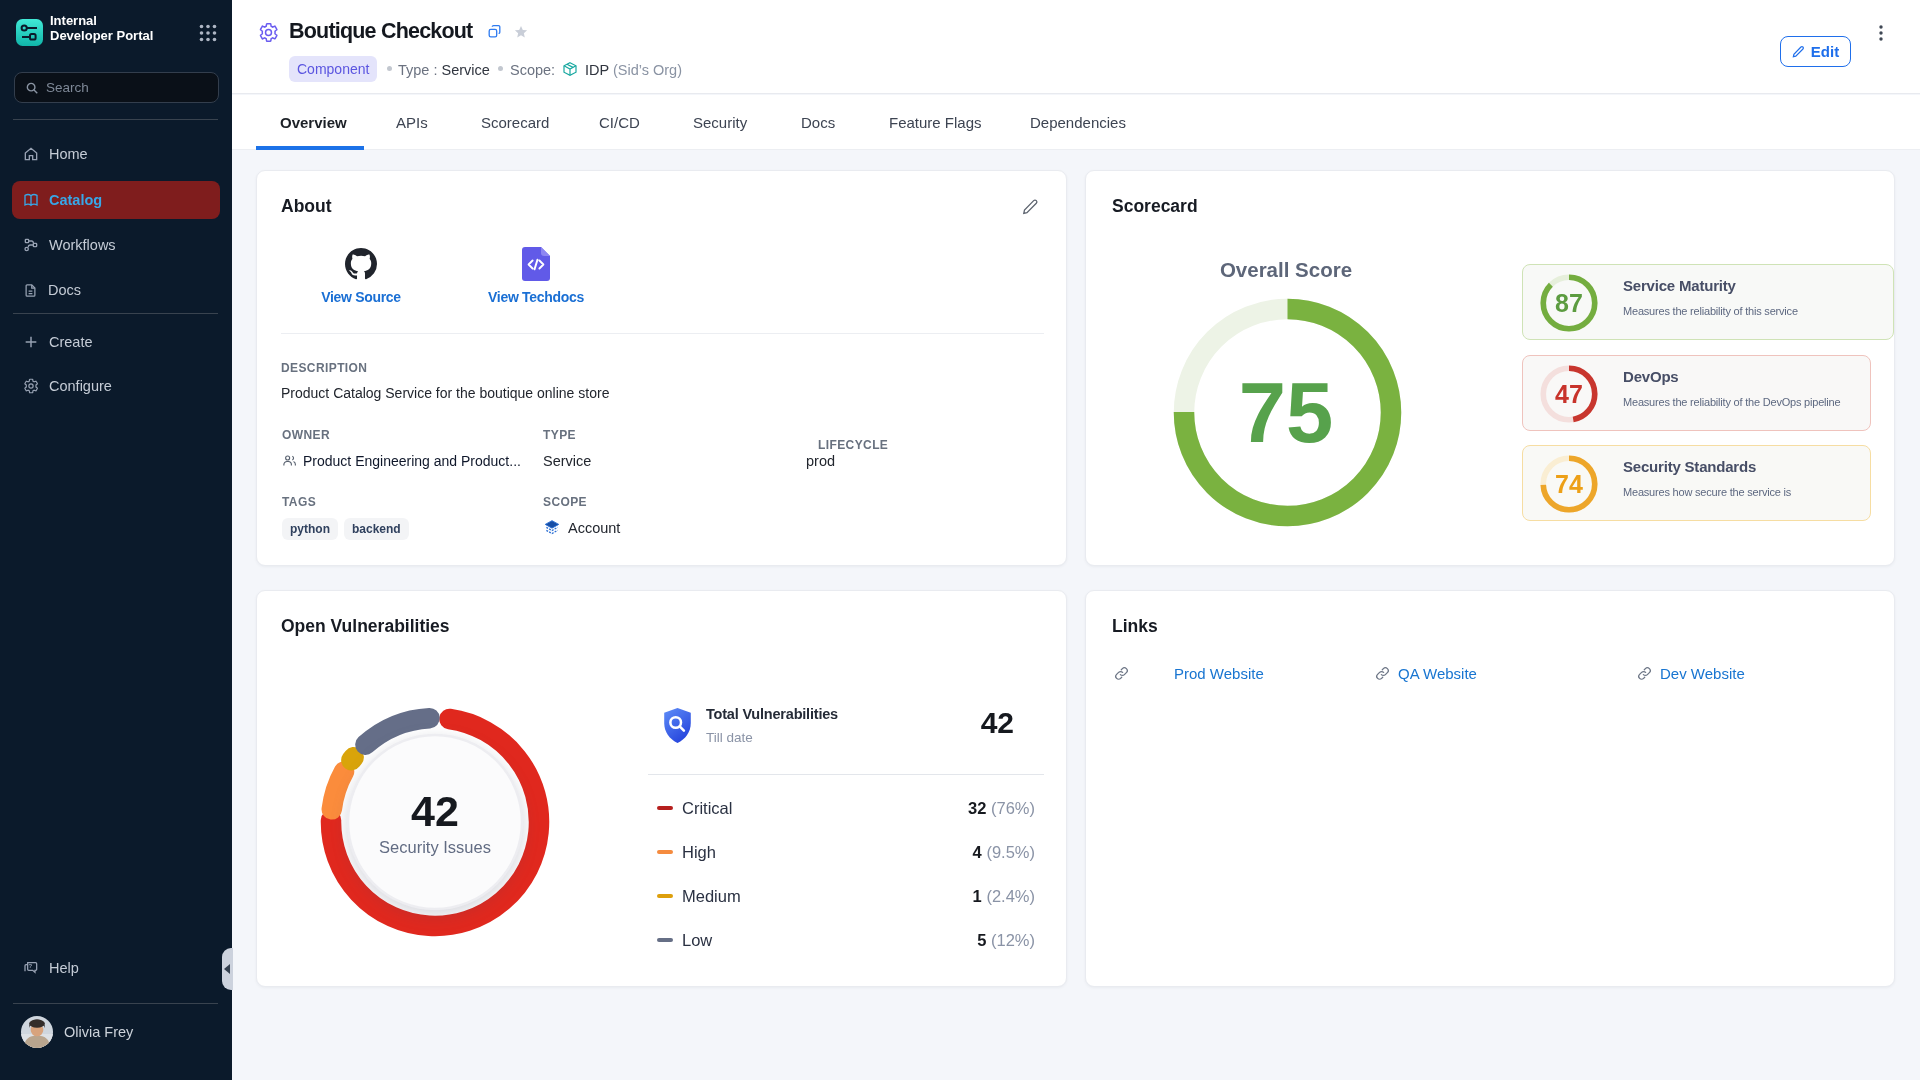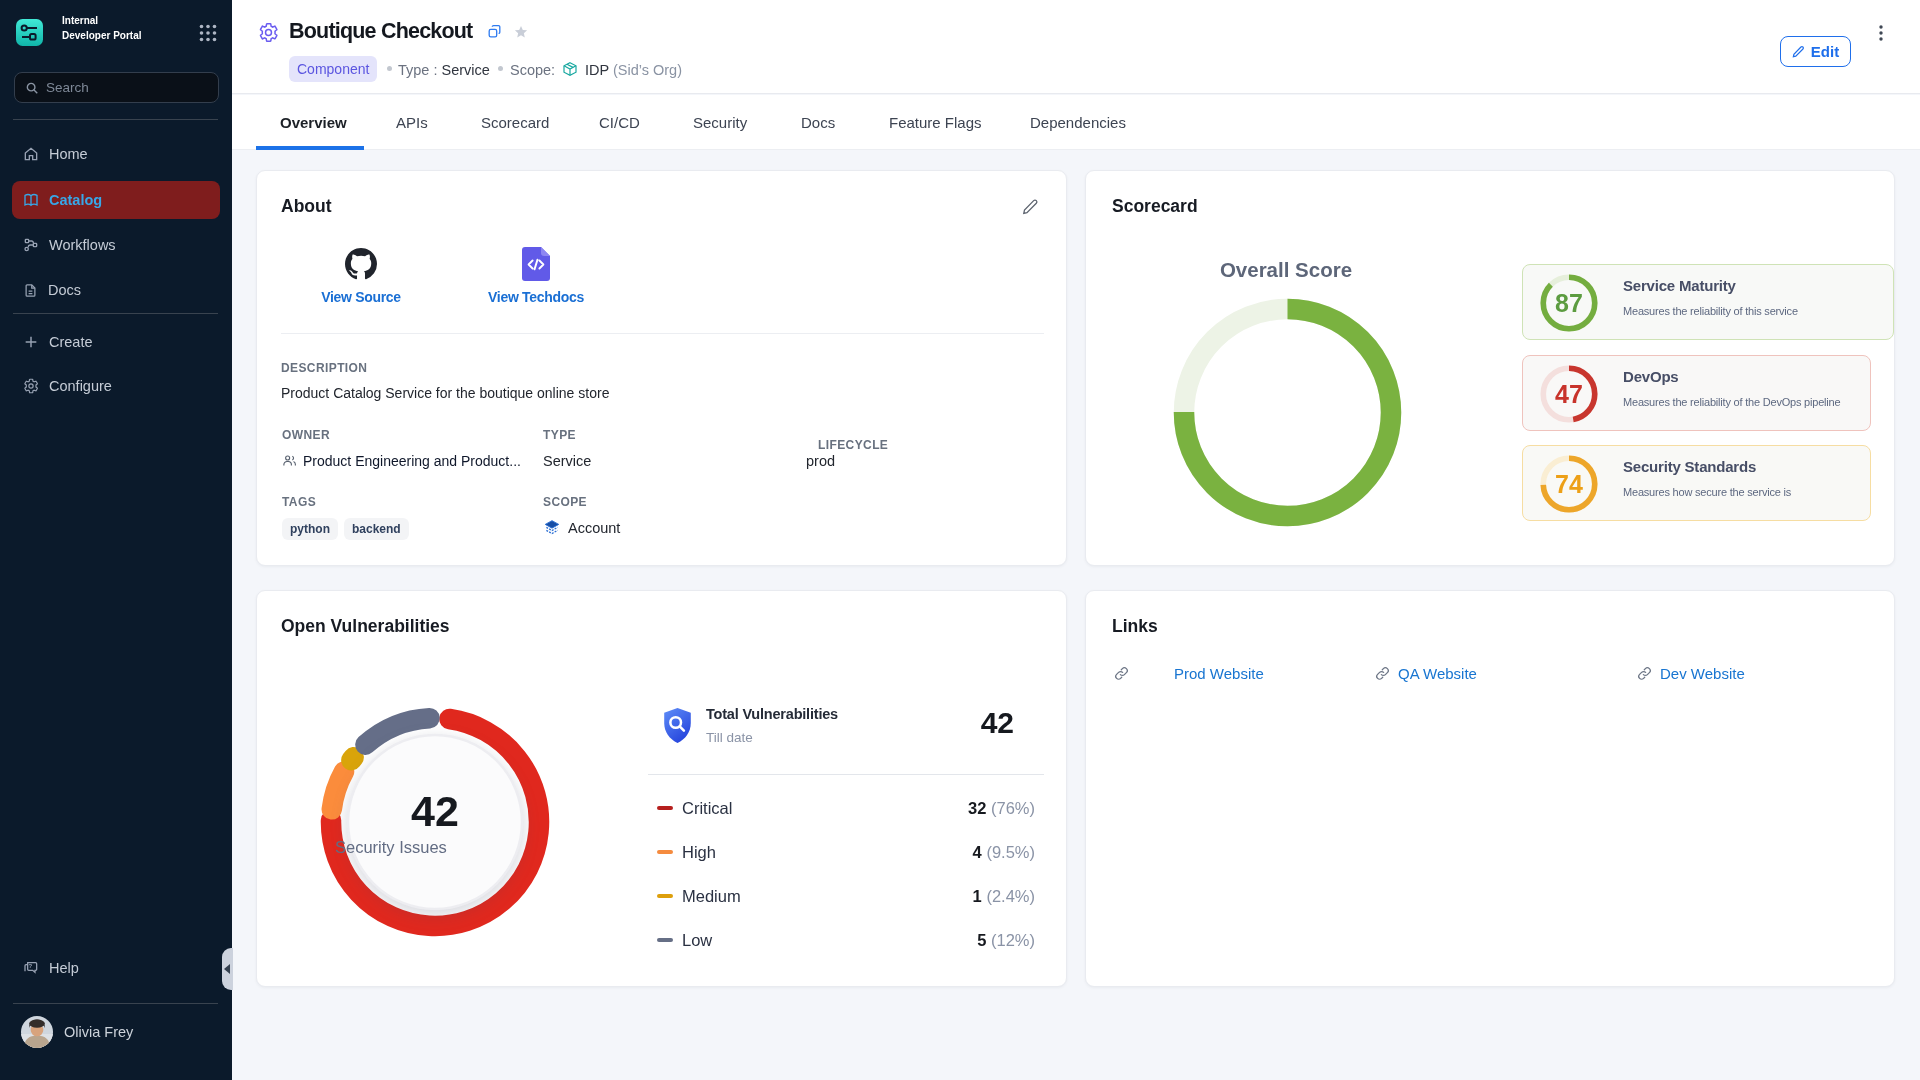--- a/index.html
+++ b/index.html
@@ -40,21 +40,21 @@
       <stop offset="0" stop-color="#41e9d6"></stop>
           <stop offset="1" stop-color="#10b5a9"></stop>
         </linearGradient>
       </defs>
     <rect x="0" y="0" width="27" height="27" rx="6.5" fill="url(#lg)"></rect>
     <circle cx="8.2" cy="9" r="2.6" fill="none" stroke="#0b1a2b" stroke-width="2"></circle>
     <path d="M10.8 9 H21" stroke="#0b1a2b" stroke-width="2" fill="none"></path>
     <path d="M6 18 H14" stroke="#0b1a2b" stroke-width="2" fill="none"></path>
     <rect x="14" y="15" width="5.6" height="5.6" rx="1.6" fill="none" stroke="#0b1a2b" stroke-width="2"></rect>
   </svg>
-  <div class="abs" style="left:62px; top:14px; color:#fff; font-size:10px; font-weight:bold; line-height:14.5px;">Internal<br>Developer Portal</div>
+  <div class="abs" style="left:50px; top:14px; color:#fff; font-size:13px; font-weight:bold; line-height:14.5px;">Internal<br>Developer Portal</div>
 
   <svg class="abs" style="left:199px; top:24px;" width="18" height="18" viewBox="0 0 18 18" fill="#aeb6c4">
     <circle cx="2.5" cy="2.5" r="1.8"></circle>
       <circle cx="9" cy="2.5" r="1.8"></circle>
       <circle cx="15.5" cy="2.5" r="1.8"></circle>
     <circle cx="2.5" cy="9" r="1.8"></circle>
       <circle cx="9" cy="9" r="1.8"></circle>
       <circle cx="15.5" cy="9" r="1.8"></circle>
     <circle cx="2.5" cy="15.5" r="1.8"></circle>
       <circle cx="9" cy="15.5" r="1.8"></circle>
@@ -232,20 +232,21 @@
   <div class="val" style="left:311px; top:349px; font-size:14.5px;">Account</div>
 </div>
 
 <div class="card" style="left:1085px; top:170px; width:810px; height:396px;">
   <div class="cardh" style="left:26px;">Scorecard</div>
   <div class="abs" style="left:80px; top:87px; width:240px; text-align:center; font-size:20.5px; font-weight:bold; color:#5d6679;">Overall Score</div>
   <svg class="abs" style="left:87px; top:127px;" width="229" height="229" viewBox="0 0 229 229">
     <circle cx="114.5" cy="114.5" r="103.5" fill="none" stroke="#edf3e6" stroke-width="20.5"></circle>
     <circle cx="114.5" cy="114.5" r="103.5" fill="none" stroke="#7ab240" stroke-width="20.5" stroke-dasharray="487.73 162.58" transform="rotate(-90 114.5 114.5)"></circle>
   </svg>
+  <div class="abs" style="left:80px; top:197px; width:240px; text-align:center; font-size:85px; line-height:90px; font-weight:bold; color:#57a24c;">75</div>
 
   <div class="abs" style="left:436px; top:93px; width:372px; height:76px; background:#f8f9f7; border:1.5px solid #cfe3b6; border-radius:8px;">
     <svg class="abs" style="left:17px; top:9px;" width="58" height="58" viewBox="0 0 58 58">
       <circle cx="29" cy="29" r="25.75" fill="none" stroke="#e6efdb" stroke-width="5.6"></circle>
       <circle cx="29" cy="29" r="25.75" fill="none" stroke="#74ad3f" stroke-width="5.6" stroke-dasharray="140.76 21.03" transform="rotate(-90 29 29)"></circle>
       <text x="29" y="38" text-anchor="middle" font-size="25" font-weight="bold" fill="#5c9c40">87</text>
     </svg>
     <div class="abs" style="left:100px; top:12px; font-size:15px; letter-spacing:-0.2px; font-weight:bold; color:#474e66;">Service Maturity</div>
     <div class="abs" style="left:100px; top:40px; font-size:11px; letter-spacing:-0.2px; color:#5d6880; white-space:nowrap;">Measures the reliability of this service</div>
   </div>
@@ -274,21 +275,21 @@
   <svg class="abs" style="left:53px; top:106px;" width="250" height="250" viewBox="-125 -125 250 250">
     <g fill="none" stroke-linecap="round" stroke-width="20.5">
       <path d="M 14.47 -102.99 A 104 104 0 1 1 -103.98 -1.82" stroke="#e0281e"></path>
       <path d="M -103.22 -12.67 A 104 104 0 0 1 -90.96 -50.42" stroke="#fb8c3c"></path>
       <path d="M -83.6 -61.86 A 104 104 0 0 1 -81.39 -64.74" stroke="#d9a40a"></path>
       <path d="M -69.59 -77.29 A 104 104 0 0 1 -5.44 -103.86" stroke="#656e88"></path>
     </g>
     <circle cx="0" cy="0" r="87" fill="#fbfbfc" stroke="#ededf1" stroke-width="2.5" style="filter:drop-shadow(0 5px 8px rgba(70,75,100,.22));"></circle>
   </svg>
   <div class="abs" style="left:78px; top:196px; width:200px; text-align:center; font-size:43px; font-weight:bold; color:#16191f;">42</div>
-  <div class="abs" style="left:78px; top:247px; width:200px; text-align:left; font-size:16.5px; color:#626c83;">Security Issues</div>
+  <div class="abs" style="left:78px; top:247px; width:200px; text-align:center; font-size:16.5px; color:#626c83;">Security Issues</div>
 
   <svg class="abs" style="left:406px; top:116px;" width="29" height="37" viewBox="0 0 24 30">
     <defs>
         <linearGradient id="shg" x1="0" y1="0" x2=".6" y2="1">
           <stop offset="0" stop-color="#5f8ef8"></stop>
           <stop offset="1" stop-color="#2746dd"></stop>
         </linearGradient>
       </defs>
     <path d="M12 0.5 L23 4.5 V13 C23 20.5 18.5 26.5 12 29.5 C5.5 26.5 1 20.5 1 13 V4.5 Z" fill="url(#shg)"></path>
     <circle cx="10.5" cy="12.5" r="4.4" fill="none" stroke="#fff" stroke-width="2.1"></circle>

